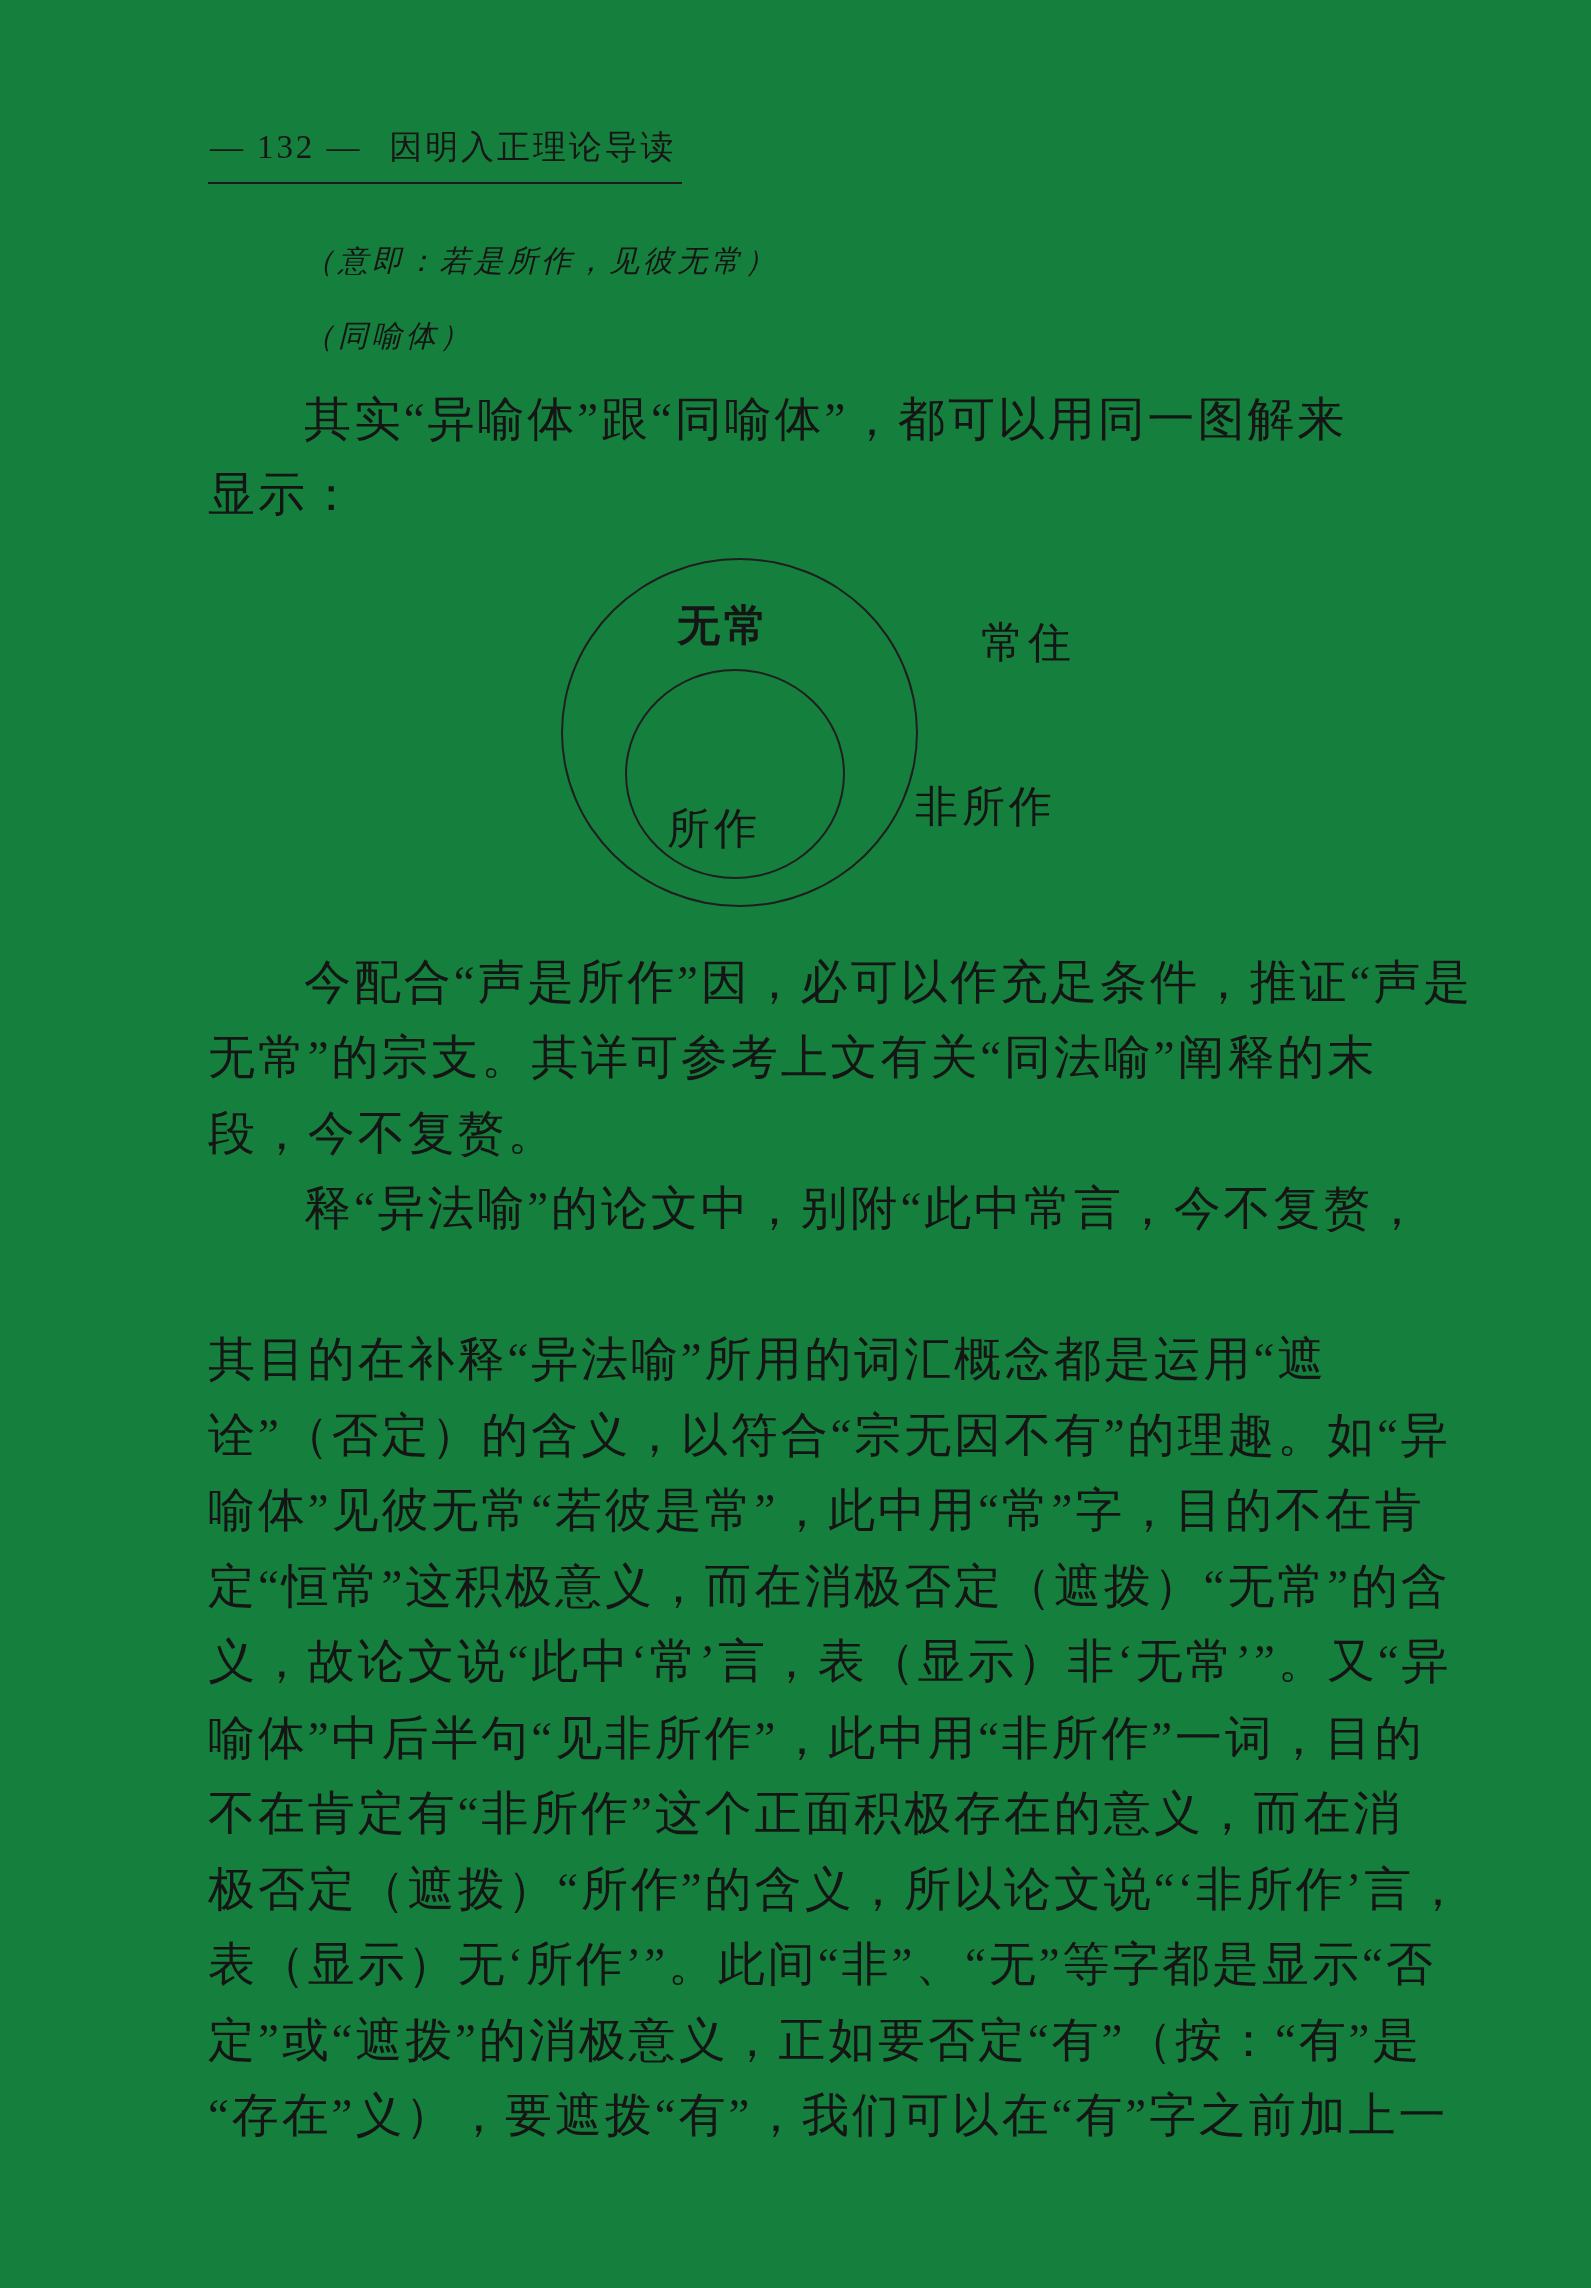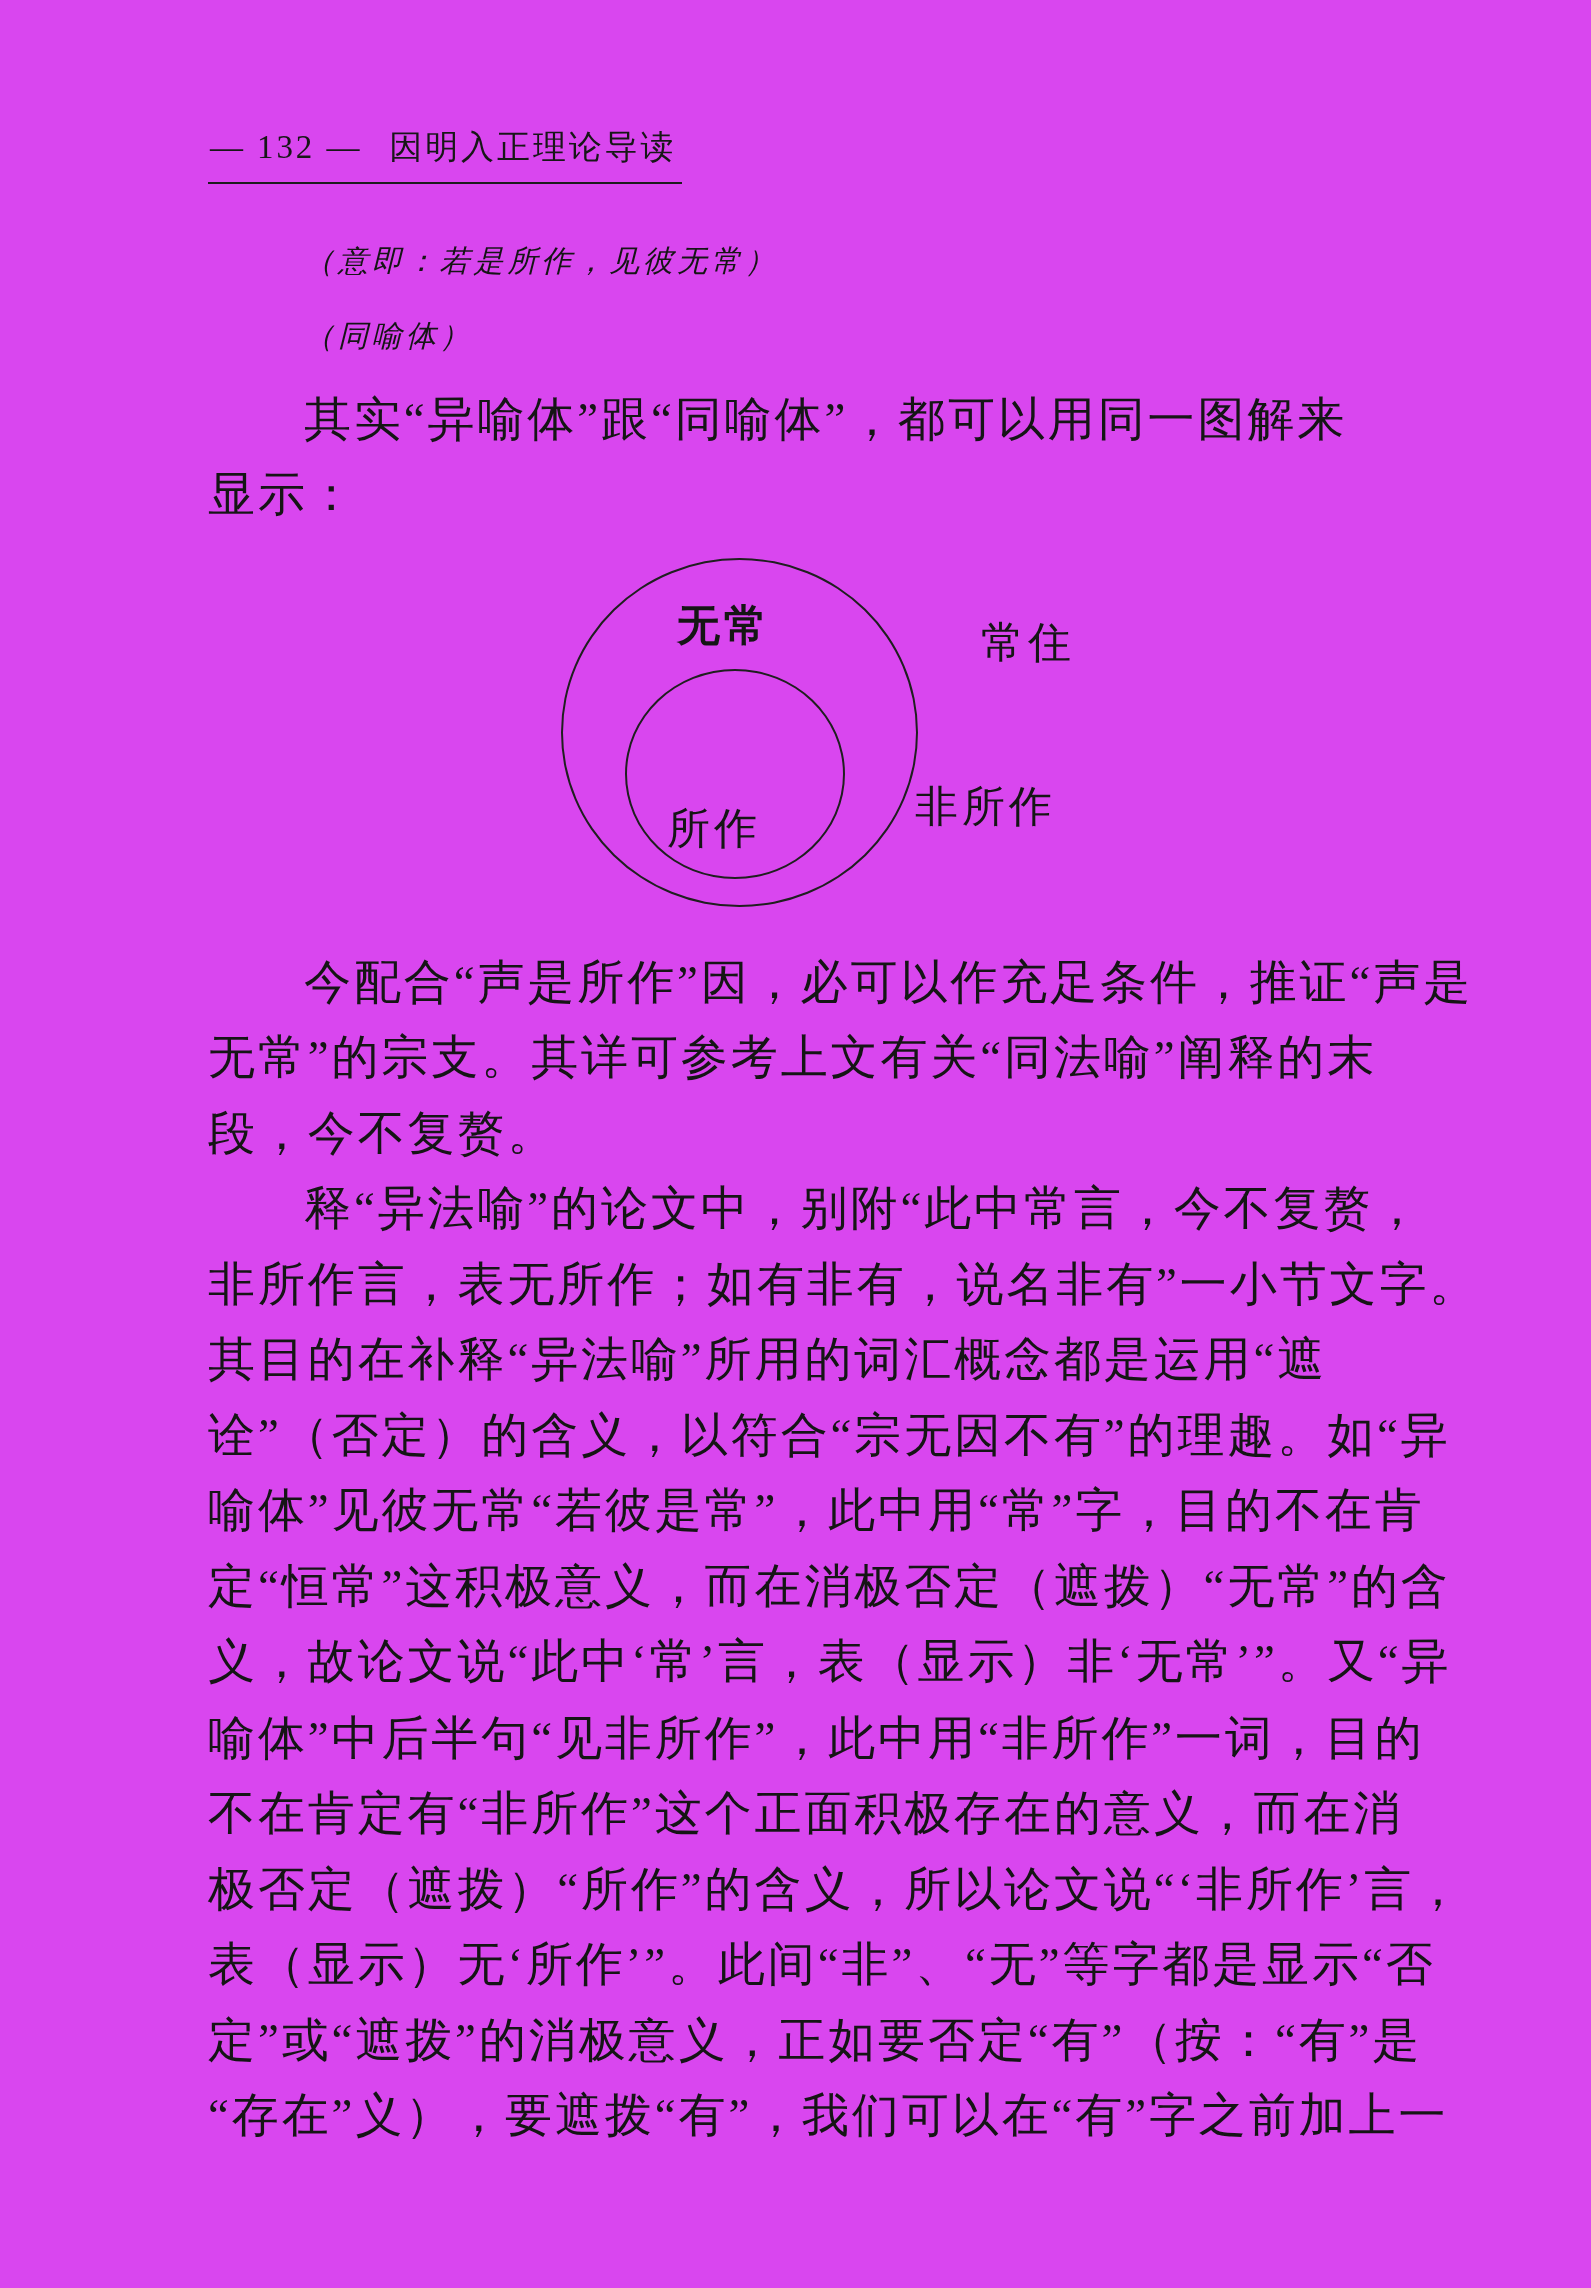--- a/index.html
+++ b/index.html
@@ -1,19 +1,19 @@
 <!DOCTYPE html>
 <html><head>
 <meta charset="utf-8">
 <style>
   html,body{margin:0;padding:0;}
   body{background:#9a9a9a;font-family:"Liberation Serif","DejaVu Serif",serif;}
   .page{
     position:relative;width:1592px;height:2289px;margin:0 auto;
-    background:#d946ef;color:#171717;overflow:hidden;
+    background:#15803d;color:#171717;overflow:hidden;
   }
   
   .running-head{
     position:absolute;left:208px;top:125px;
     display:flex;align-items:baseline;gap:27px;
     font-size:33px;letter-spacing:2.9px;
     padding:0 5.9px 11.7px 2px;
     border-bottom:2.9px solid #1c1c1c;
     white-space:nowrap;
   }
@@ -59,21 +59,20 @@
     <div class="dlabel l-suozuo">所作</div>
     <div class="dlabel l-changzhu">常住</div>
     <div class="dlabel l-feisuozuo">非所作</div>
   </div>
 
   <div class="line" style="top:1031px">无常”的宗支。其详可参考上文有关“同法喻”阐释的末</div>
   <div class="line indent" style="top:956px">今配合“声是所作”因，必可以作充足条件，推证“声是</div>
   <div class="line" style="top:1107px">段，今不复赘。</div>
 
   <div class="line indent" style="top:1182px">释“异法喻”的论文中，别附“此中常言，今不复赘，</div>
-  <div class="line" style="top:1258px">非所作言，表无所作；如有非有，说名非有”一小节文字。</div>
   <div class="line" style="top:1333px">其目的在补释“异法喻”所用的词汇概念都是运用“遮</div>
   <div class="line" style="top:1409px">诠”（否定）的含义，以符合“宗无因不有”的理趣。如“异</div>
   <div class="line" style="top:1484px">喻体”见彼无常“若彼是常”，此中用“常”字，目的不在肯</div>
   <div class="line" style="top:1560px">定“恒常”这积极意义，而在消极否定（遮拨）“无常”的含</div>
   <div class="line" style="top:1635px">义，故论文说“此中‘常’言，表（显示）非‘无常’”。又“异</div>
   <div class="line" style="top:1712px">喻体”中后半句“见非所作”，此中用“非所作”一词，目的</div>
   <div class="line" style="top:1787px">不在肯定有“非所作”这个正面积极存在的意义，而在消</div>
   <div class="line" style="top:1863px">极否定（遮拨）“所作”的含义，所以论文说“‘非所作’言，</div>
   <div class="line" style="top:1938px">表（显示）无‘所作’”。此间“非”、“无”等字都是显示“否</div>
   <div class="line" style="top:2014px">定”或“遮拨”的消极意义，正如要否定“有”（按：“有”是</div>

